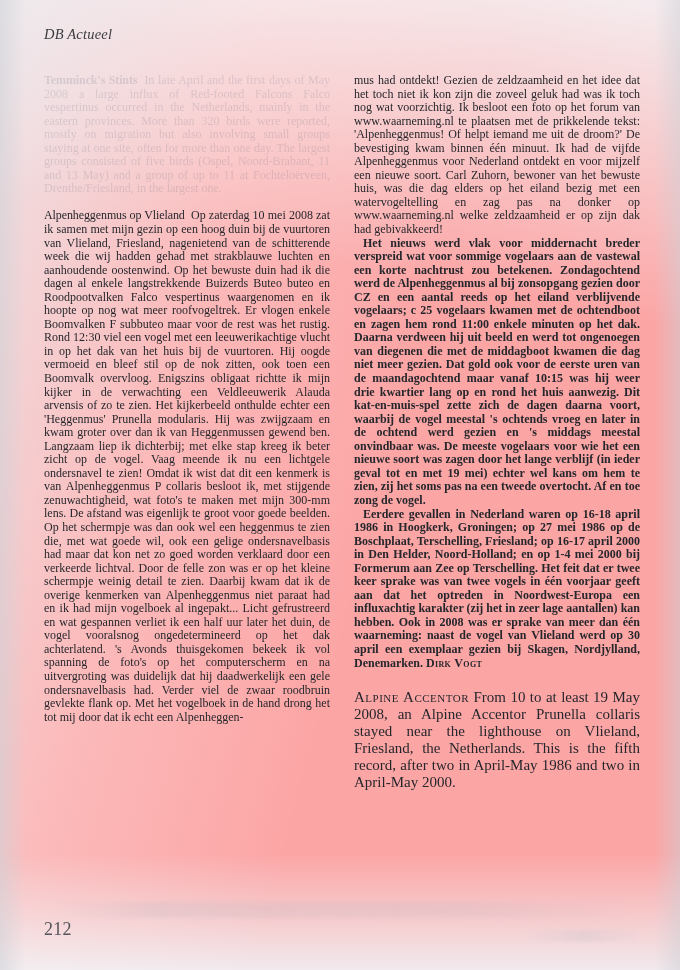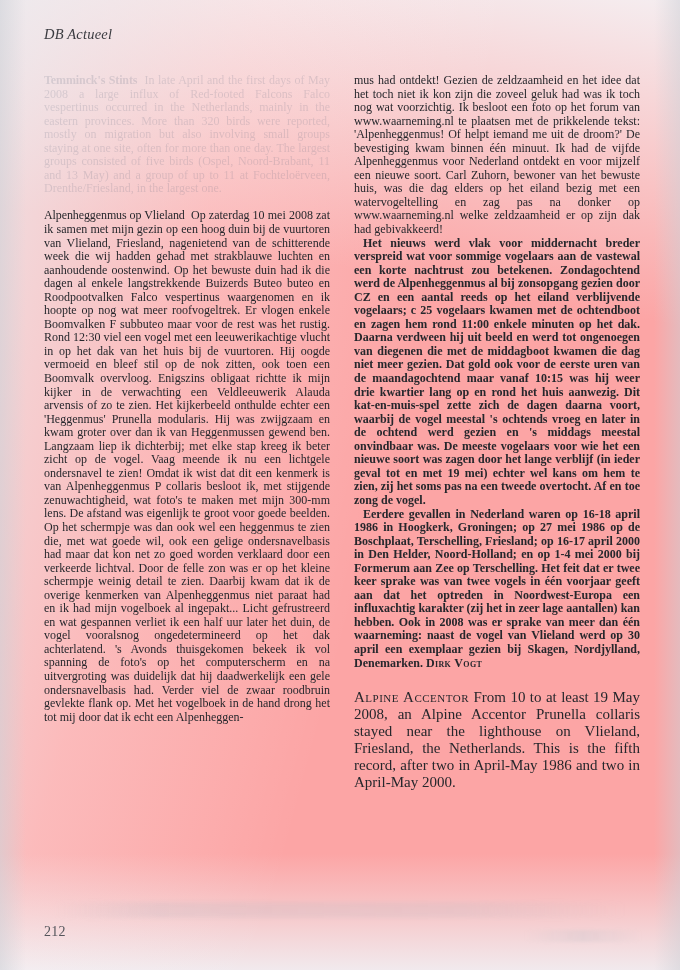--- a/index.html
+++ b/index.html
@@ -105,21 +105,21 @@
   }
   .abs-head {
     font-variant: small-caps;
     letter-spacing: 0.5px;
   }
 
   .folio {
     position: absolute;
     left: 44px;
     bottom: 30px;
-    font-size: 14px;
+    font-size: 18px;
     color: #54555b;
     letter-spacing: 0.3px;
   }
   .corner-smudge {
     position: absolute;
     right: 38px;
     bottom: 28px;
     width: 118px;
     height: 12px;
     background: linear-gradient(90deg, rgba(198,201,208,0.0), rgba(186,190,199,0.45), rgba(198,201,208,0.0));

